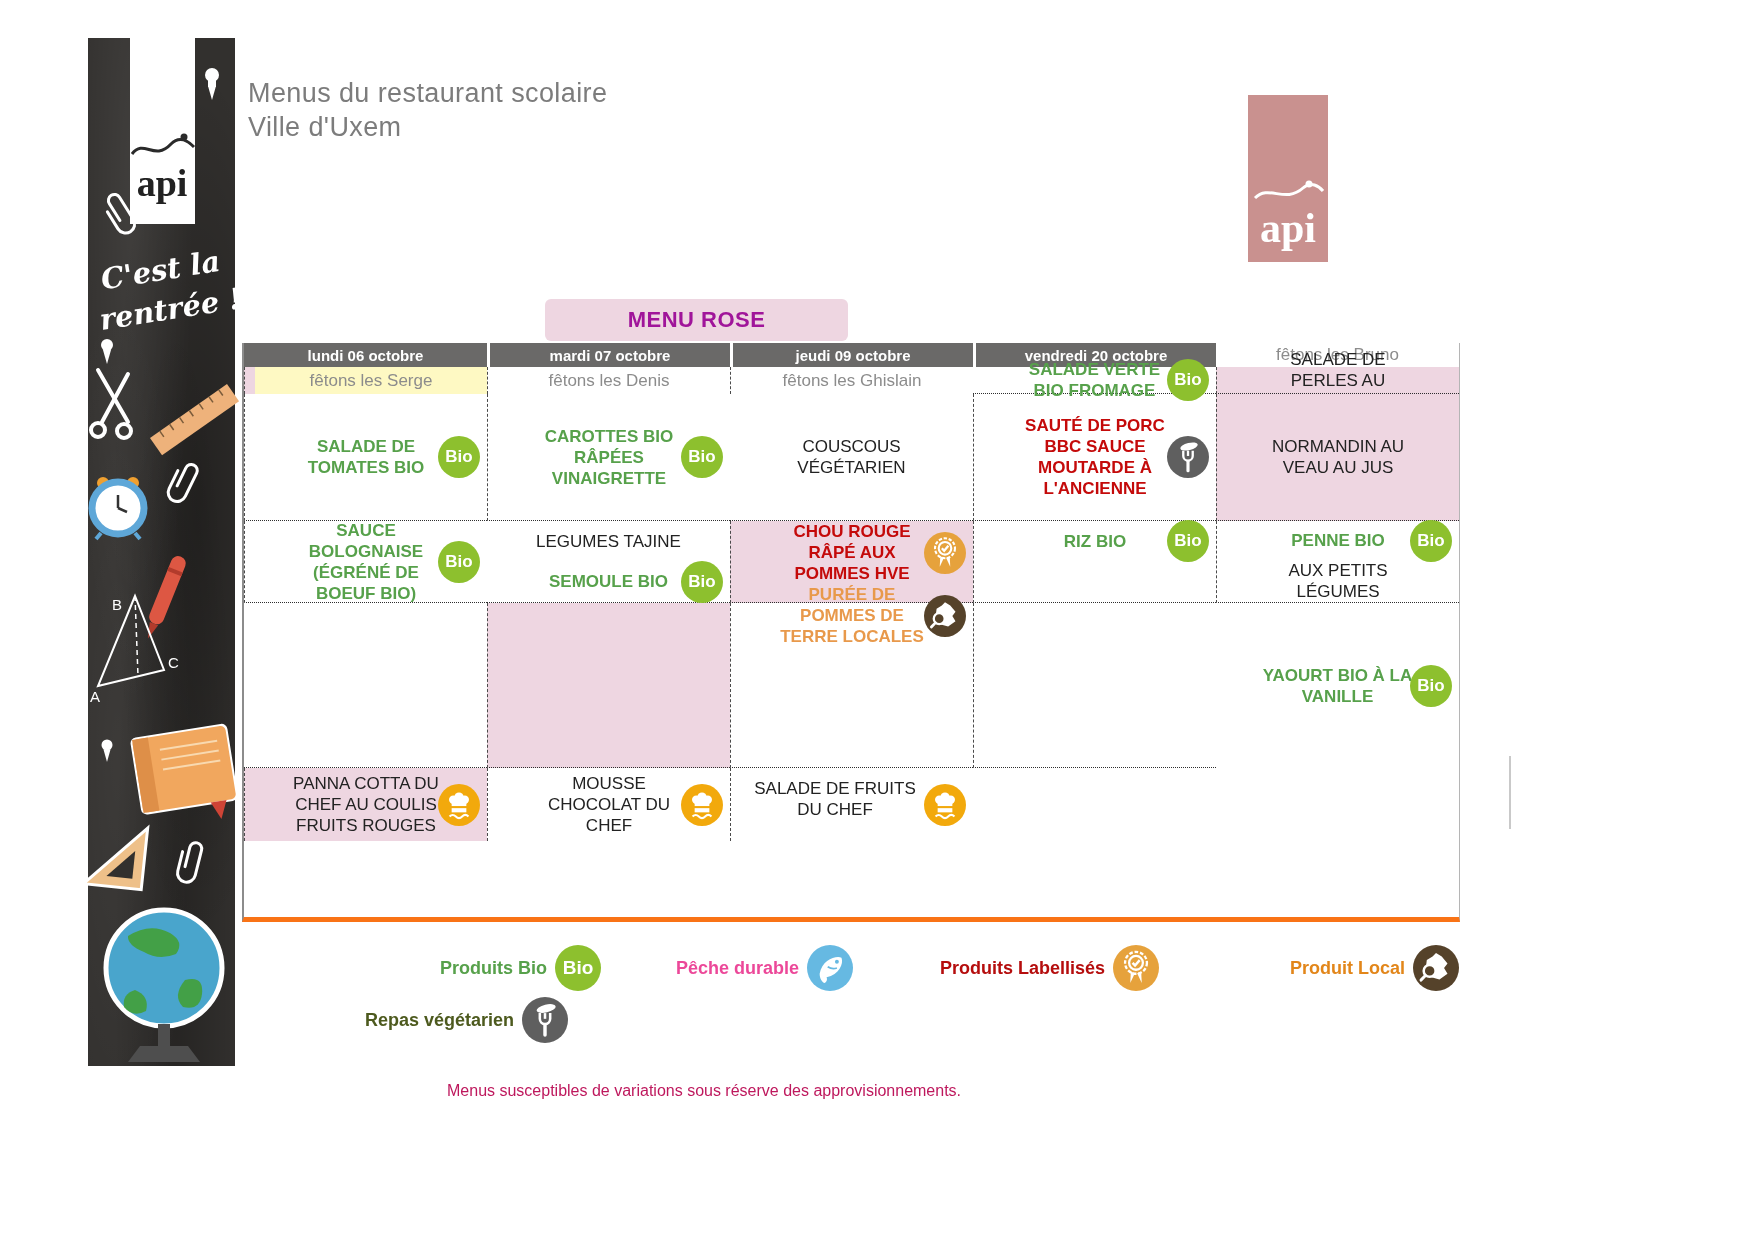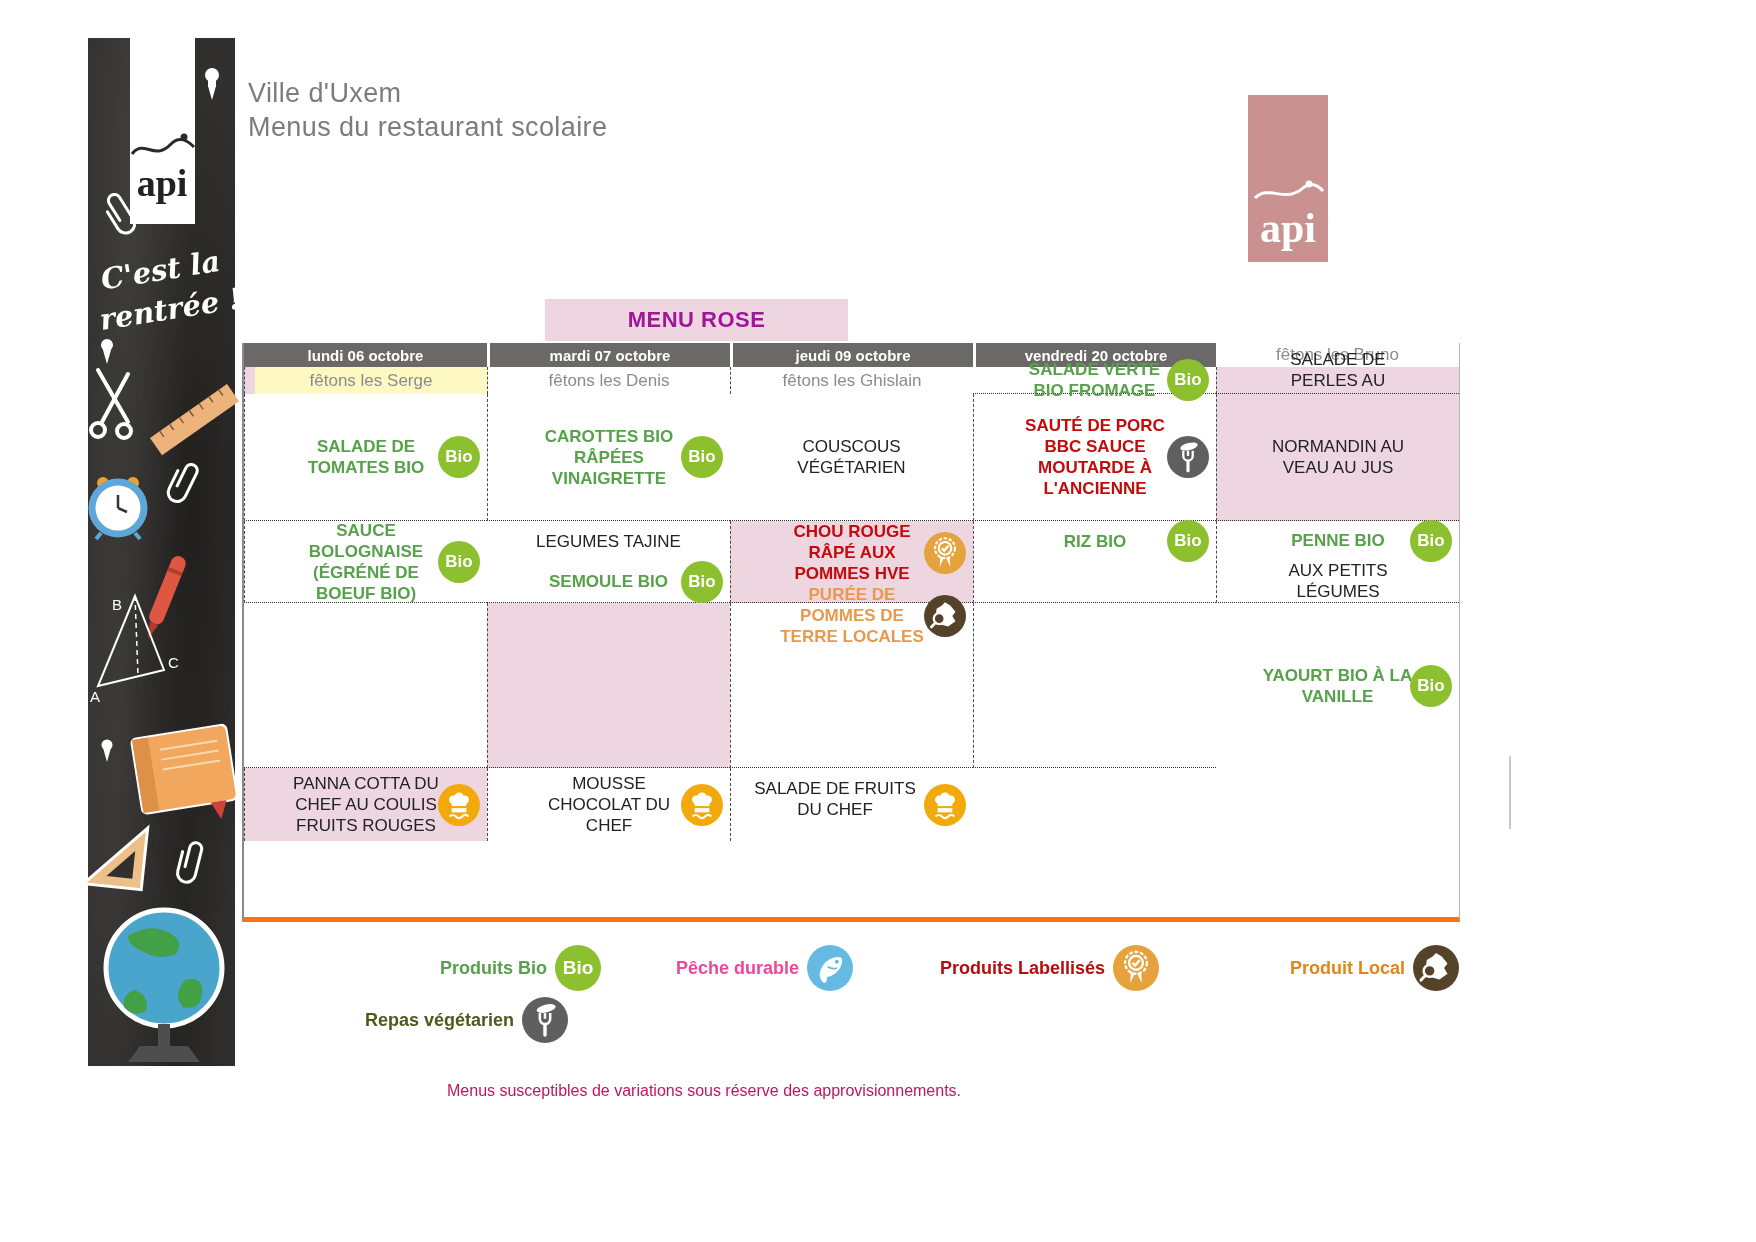--- a/index.html
+++ b/index.html
@@ -19,21 +19,21 @@
   
   .page-title{position:absolute;left:248px;top:76px;color:#7c7c7c;
     font-size:27px;line-height:34px;letter-spacing:.4px;font-weight:400;}
   .logo-right{position:absolute;left:1248px;top:95px;width:80px;height:167px;background:#c9918f;}
   .logo-right .word{position:absolute;left:50%;bottom:10px;transform:translateX(-50%);
     font-family:"Liberation Serif",serif;font-weight:bold;font-size:42px;color:#fff;}
   .logo-right svg{position:absolute;left:3px;bottom:56px;}
 
   
   .banner{position:absolute;left:545px;top:299px;width:303px;height:42px;background:#eed6e1;
-    display:flex;align-items:center;justify-content:center;}
+    display:flex;align-items:center;justify-content:center;border-radius:6px;}
   .banner span{color:#a0159a;font-weight:bold;font-size:22px;letter-spacing:.5px;}
 
   
   .menu-table{position:absolute;left:242px;top:343px;width:1218px;height:579px;box-sizing:border-box;
     border-right:1px solid #b5b5b5;border-bottom:5px solid #f97316;border-left:2px solid #8c8c8c;
     display:grid;grid-template-columns:repeat(5,1fr);
     grid-template-rows:24px 27px 127px 82px 165px 73px 79px;background:#fff;}
   .cell{position:relative;box-sizing:border-box;}
   .hdr{background:#6a6968;color:#fff;font-weight:bold;font-size:15px;
     display:flex;align-items:center;justify-content:center;}
@@ -193,22 +193,22 @@
       <path d="M40,898 q22,-14 42,-3 q15,9 6,21 q-17,7 -32,-2 q-17,-7 -16,-16z" fill="#43a047"></path>
       <path d="M97,942 q19,-5 17,14 q-2,17 -19,13 q-11,-11 2,-27z" fill="#43a047"></path>
       <path d="M47,952 q15,6 11,21 q-13,7 -22,-4 q-2,-13 11,-17z" fill="#43a047"></path>
       <rect x="70" y="986" width="12" height="22" fill="#4e4e4e"></rect>
       <polygon points="52,1008 100,1008 112,1024 40,1024" fill="#4e4e4e"></polygon>
     </g>
   </svg>
 </div>
 
 <div class="page-title">
+  <div>Menus du restaurant scolaire</div>
   <div>Ville d'Uxem</div>
-  <div>Menus du restaurant scolaire</div>
 </div>
 
 <div class="logo-right">
   <svg width="74" height="26" viewBox="0 0 74 26">
     <path d="M4,18 C18,4 34,24 52,8 C60,1 68,6 72,11" stroke="#fff" stroke-width="3" fill="none"></path>
     <circle cx="58" cy="4" r="3.5" fill="#fff"></circle>
   </svg>
   <span class="word">api</span>
 </div>
 

